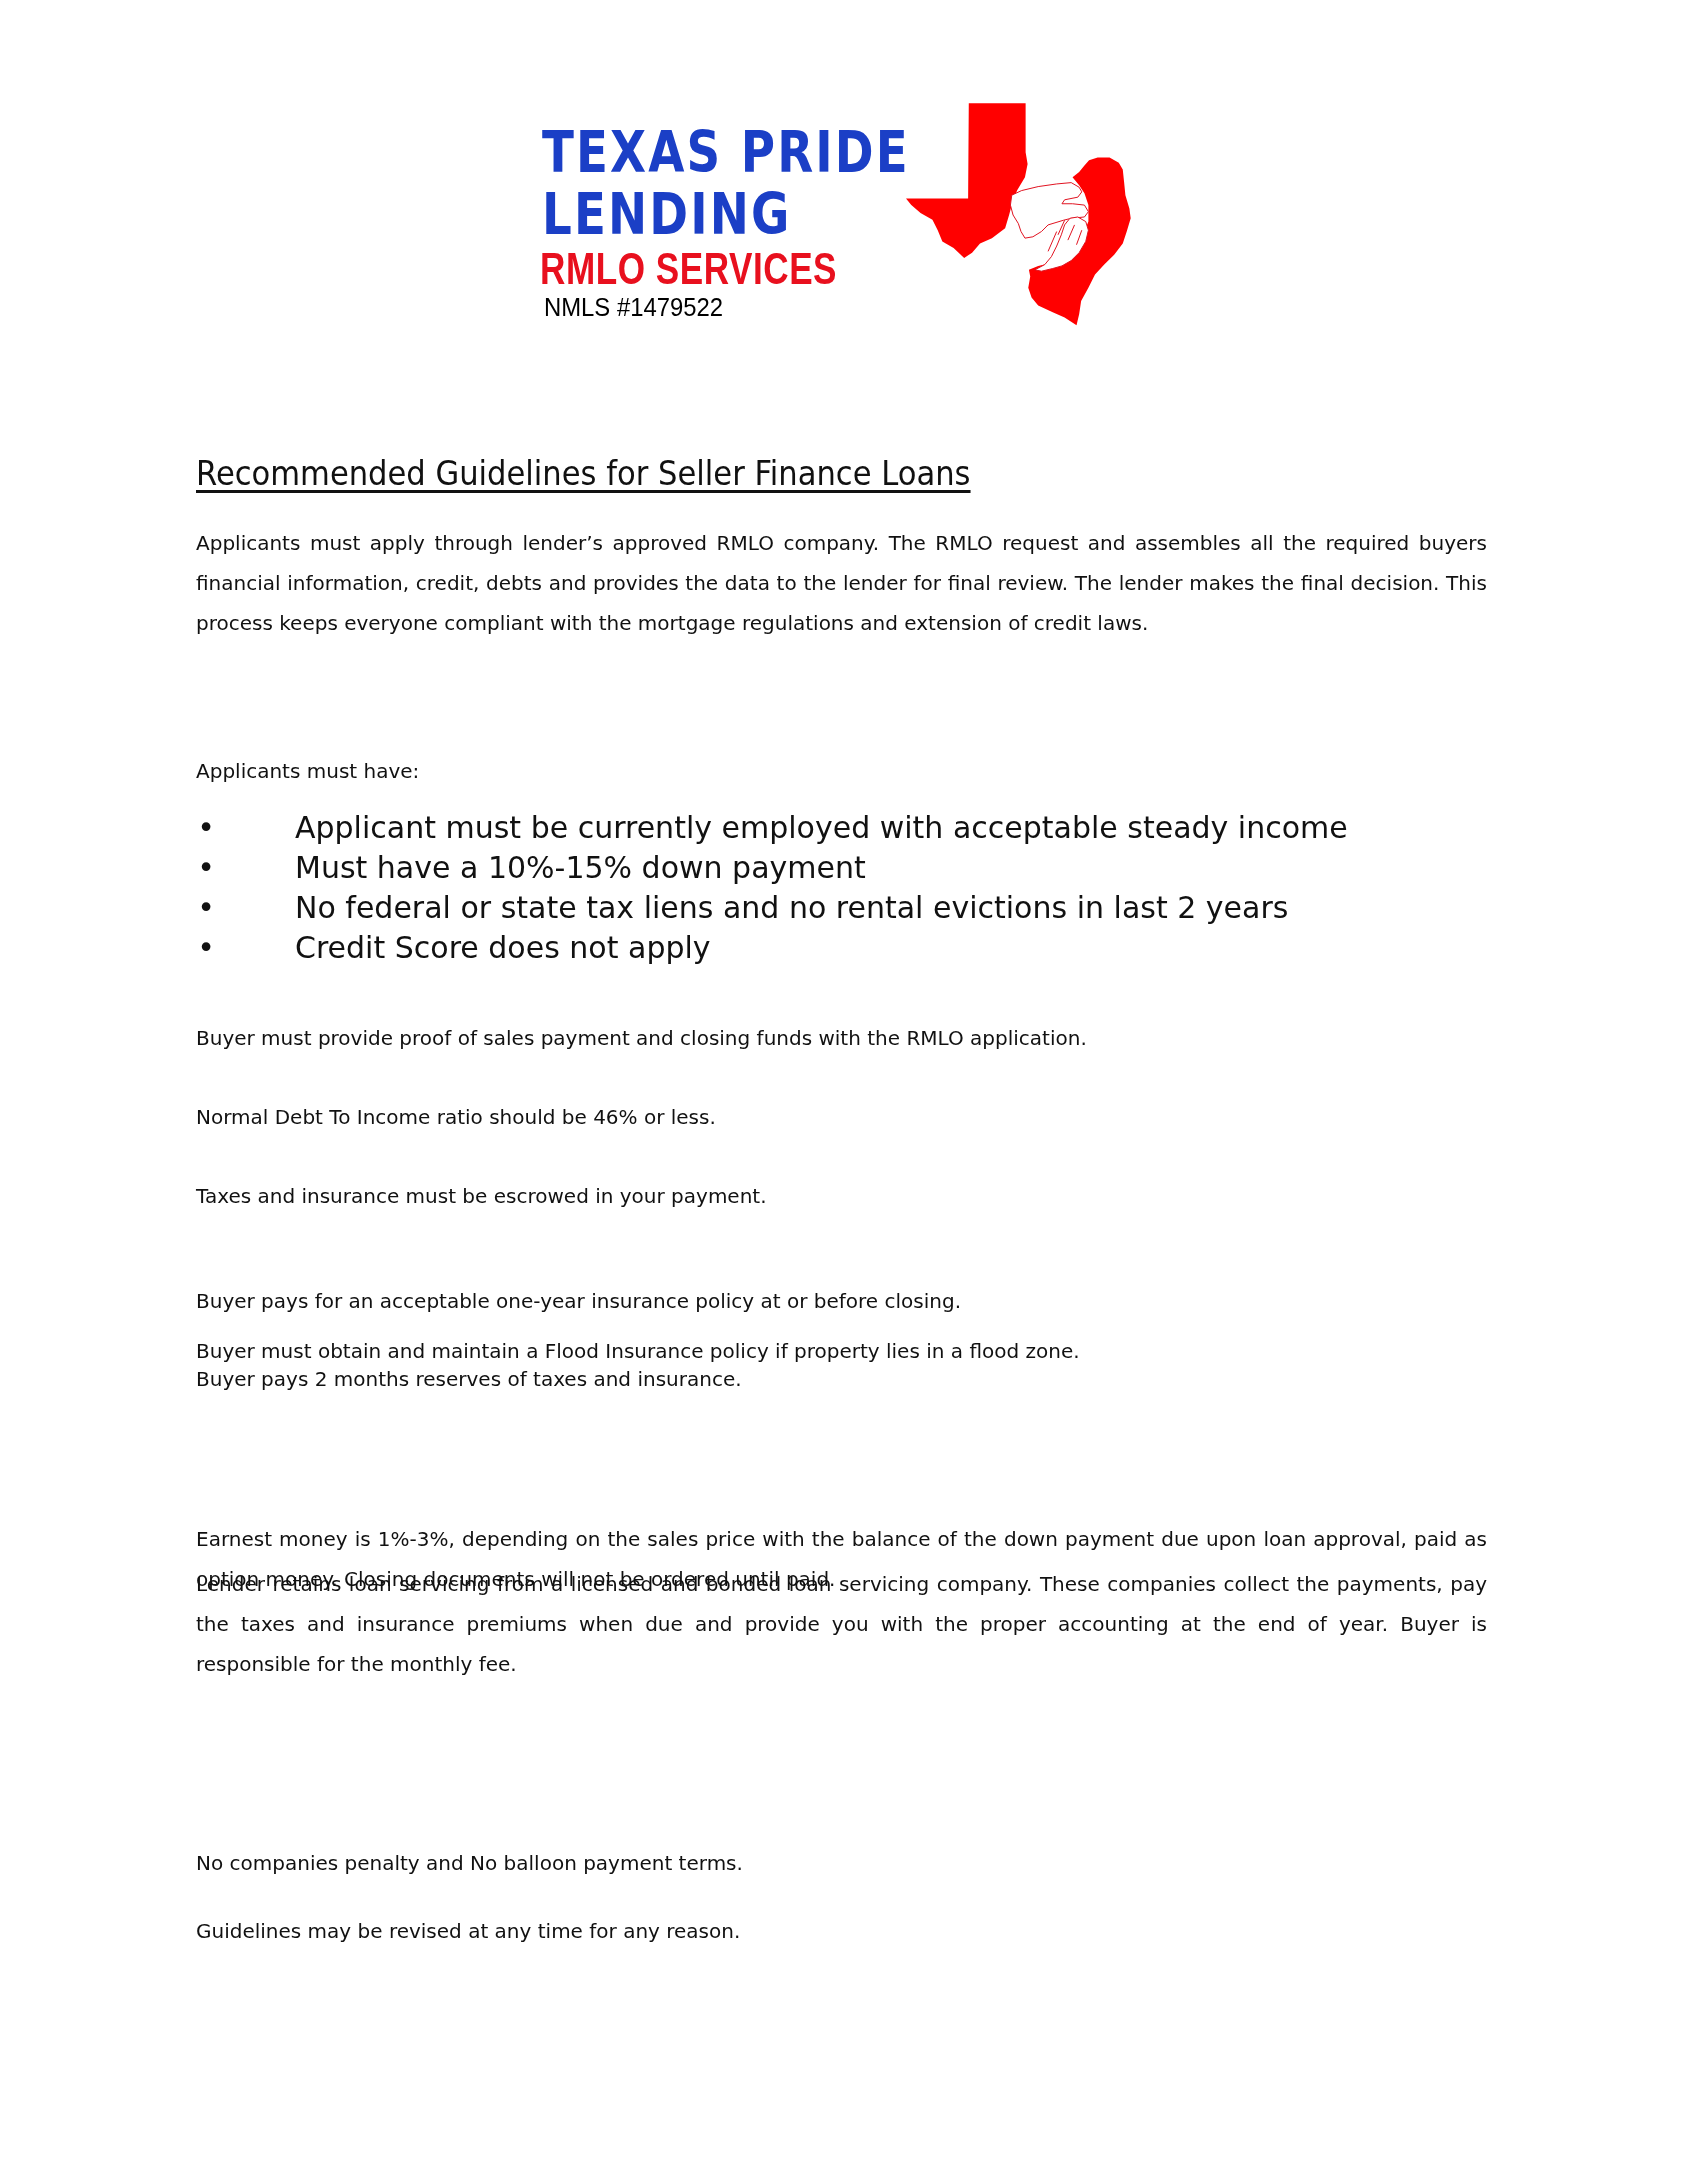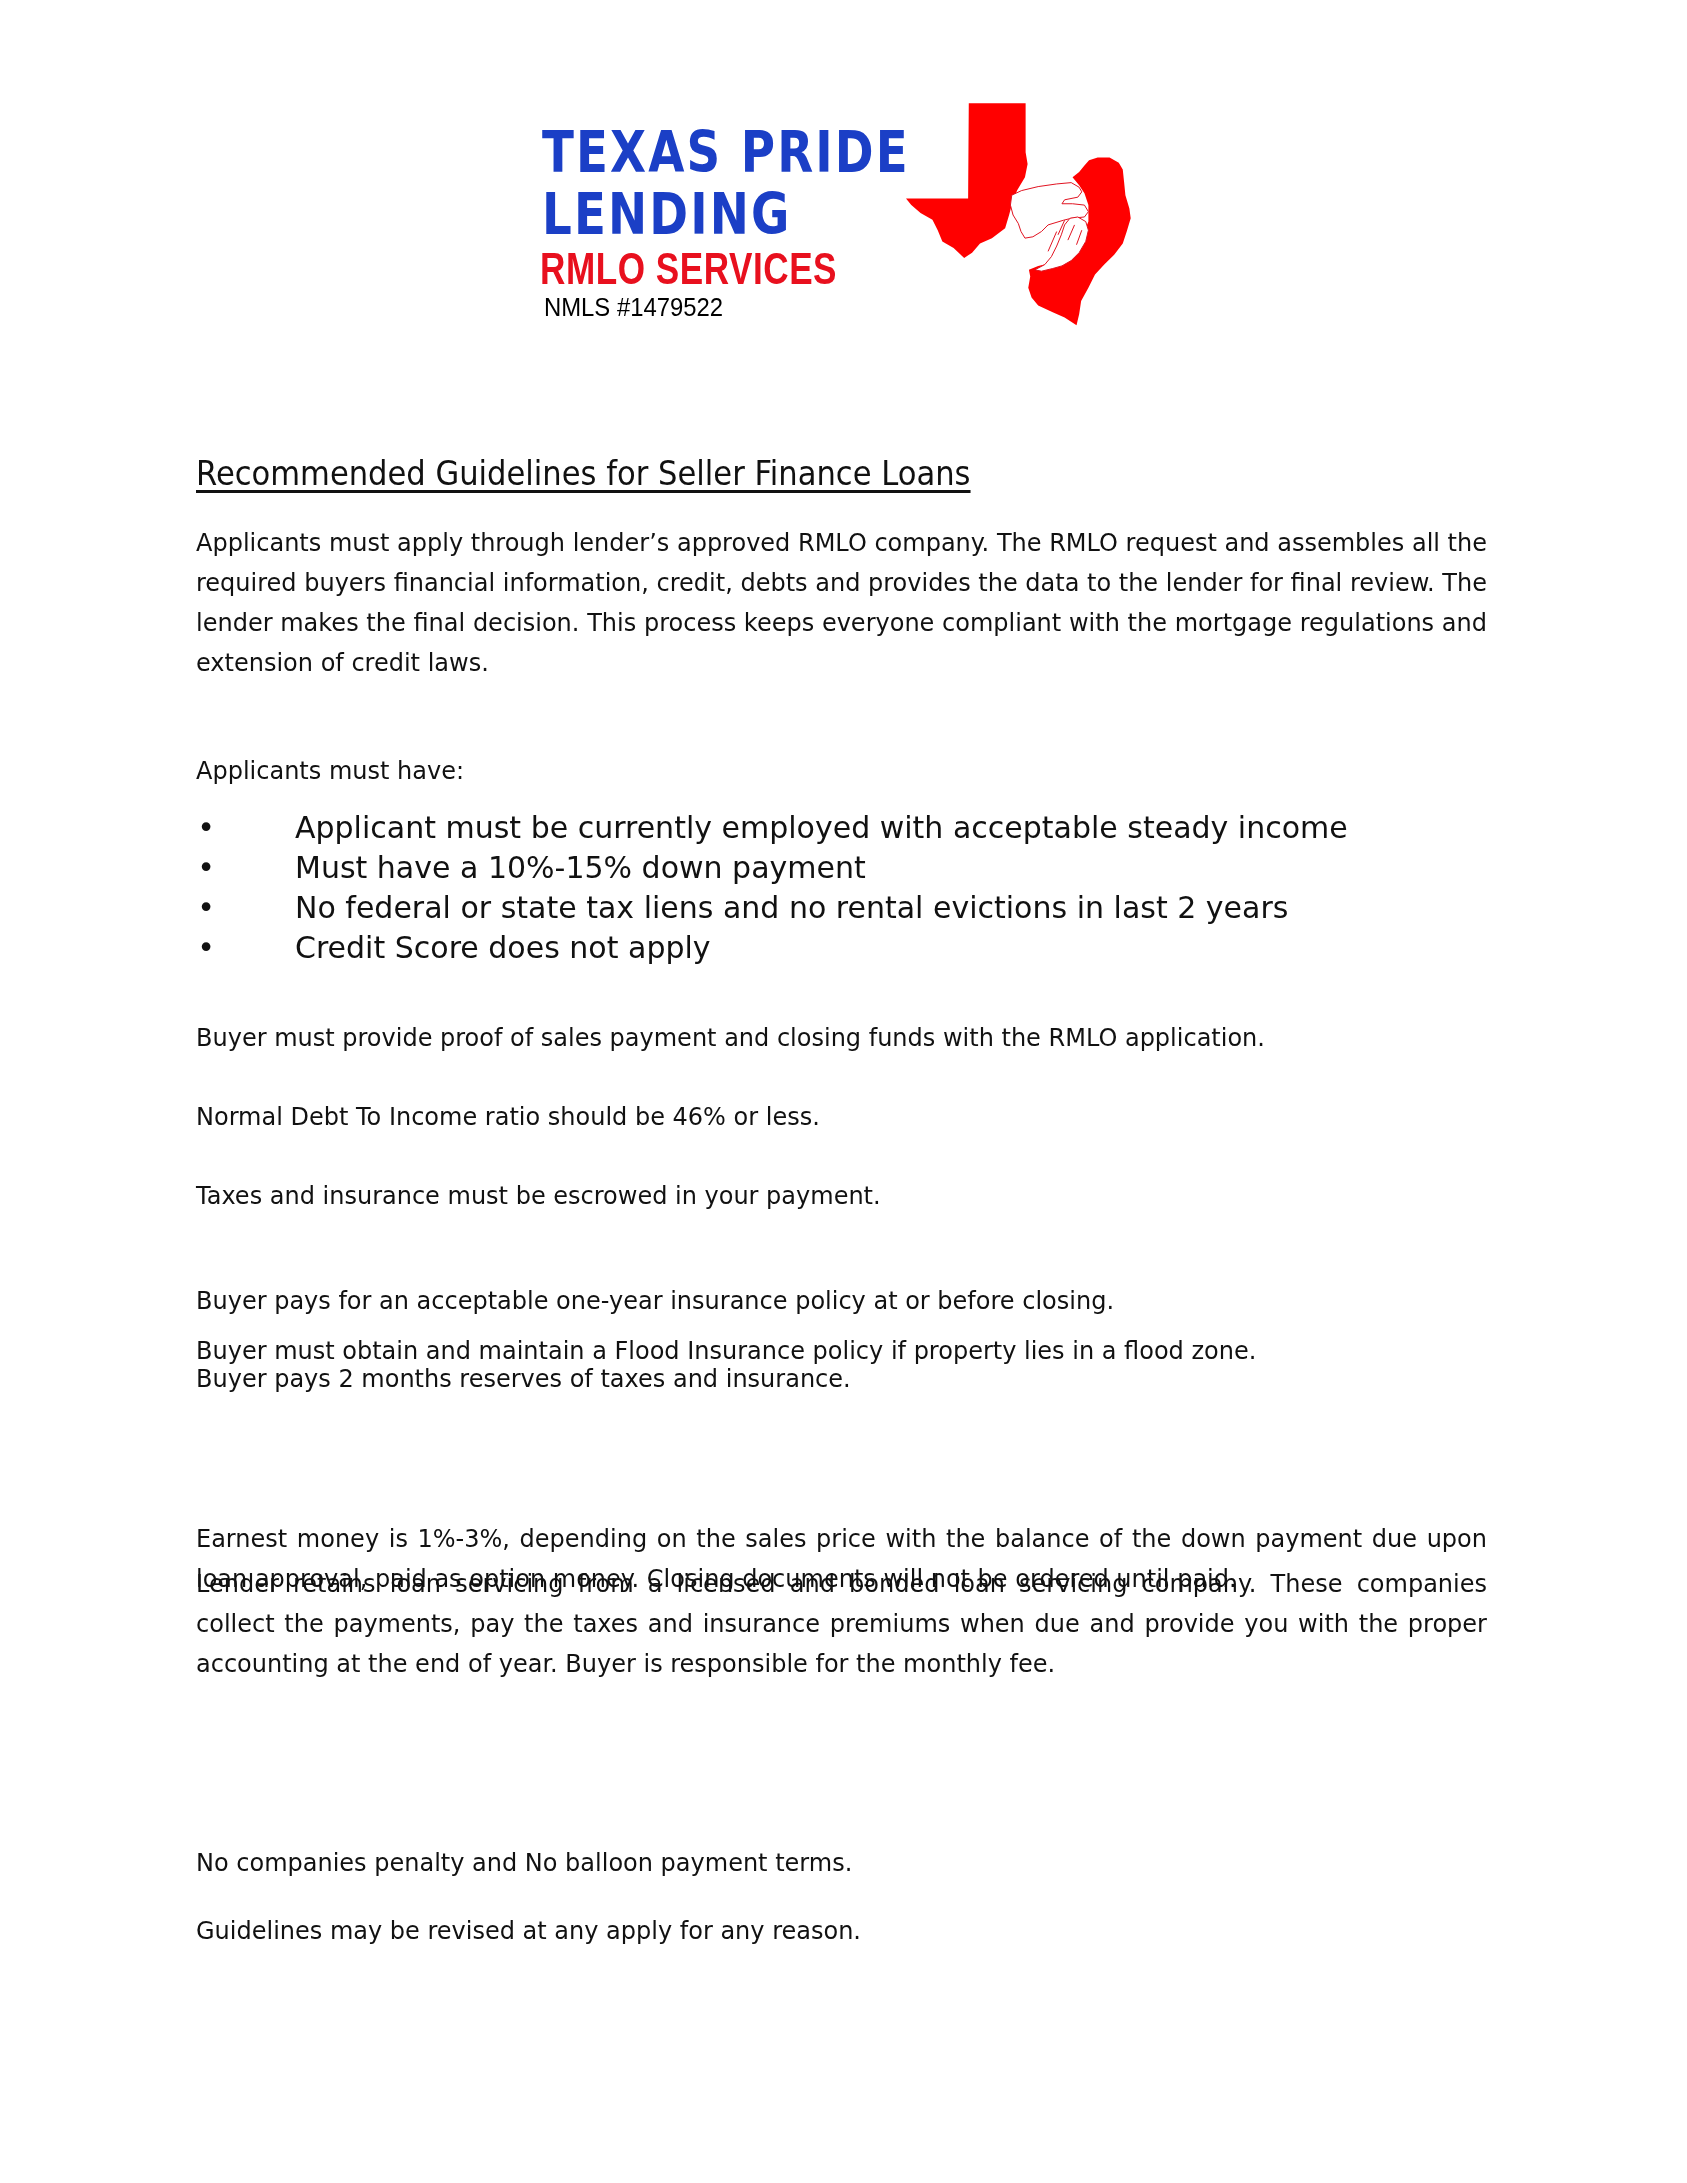--- a/index.html
+++ b/index.html
@@ -11,21 +11,21 @@
   .logo-line1 { top: 20px; font-size: 57px; transform: scaleX(0.82); }
   .logo-line2 { top: 82px; font-size: 57px; transform: scaleX(0.82); }
   .logo-line3 { position: absolute; left: 1.3px; top: 144px; font-family: "Liberation Sans Narrow", "Liberation Sans", sans-serif;
          font-weight: bold; font-size: 45px; color: #e8101e; transform: scaleX(0.78); transform-origin: left top; white-space: nowrap; letter-spacing: 0.7px; }
   .nmls { position: absolute; left: 4.6px; top: 193px; font-family: "Liberation Sans", sans-serif; font-size: 26.5px;
          color: #000; white-space: nowrap; transform: scaleX(0.9); transform-origin: left top; }
   .texas-map { position: absolute; left: 367px; top: 0px; width: 228px; height: 232px; }
   .title { position: absolute; left: 196px; top: 452px; font-size: 34px; line-height: 42px; white-space: nowrap;
            text-decoration: underline; text-decoration-thickness: 2.6px; text-underline-offset: 5.3px;
            transform: scaleX(0.9); transform-origin: left top; }
-  .p { position: absolute; left: 196px; width: 1291px; font-size: 24px; line-height: 40px; margin: 0; }
+  .p { position: absolute; left: 196px; width: 1291px; font-size: 20px; line-height: 40px; margin: 0; }
   .just { text-align: justify; text-align-last: left; }
   .nw { white-space: nowrap; }
   .bullets { position: absolute; left: 196px; top: 808px; width: 1291px; margin: 0; padding: 0; list-style: none; }
   .bullets li { position: relative; font-size: 30px; line-height: 40px; height: 40px; white-space: nowrap; }
   .bullet-dot { position: absolute; left: 1.3px; top: 0; }
   .bullet-text { position: absolute; left: 99px; top: 0; }
 </style>
 </head>
 <body>
 
@@ -73,14 +73,14 @@
 
 <p class="p nw" style="top:1018px;">Buyer must provide proof of sales payment and closing funds with the RMLO application.</p>
 <p class="p nw" style="top:1097px;">Normal Debt To Income ratio should be 46% or less.</p>
 <p class="p nw" style="top:1176px;">Taxes and insurance must be escrowed in your payment.</p>
 <p class="p nw" style="top:1250px;margin-top:31px;">Buyer pays for an acceptable one-year insurance policy at or before closing.</p>
 <p class="p nw" style="top:1331px;">Buyer must obtain and maintain a Flood Insurance policy if property lies in a flood zone.</p>
 <p class="p nw" style="top:1359px;">Buyer pays 2 months reserves of taxes and insurance.</p>
 <p class="p just" style="top:1519px;">Earnest money is 1%-3%, depending on the sales price with the balance of the down payment due upon loan approval, paid as option money. Closing documents will not be ordered until paid.</p>
 <p class="p just" style="top:1564px;">Lender retains loan servicing from a licensed and bonded loan servicing company. These companies collect the payments, pay the taxes and insurance premiums when due and provide you with the proper accounting at the end of year. Buyer is responsible for the monthly fee.</p>
 <p class="p nw" style="top:1843px;">No companies penalty and No balloon payment terms.</p>
-<p class="p nw" style="top:1911px;">Guidelines may be revised at any apply for any reason.</p>
+<p class="p nw" style="top:1911px;">Guidelines may be revised at any time for any reason.</p>
 
 
 </body></html>

